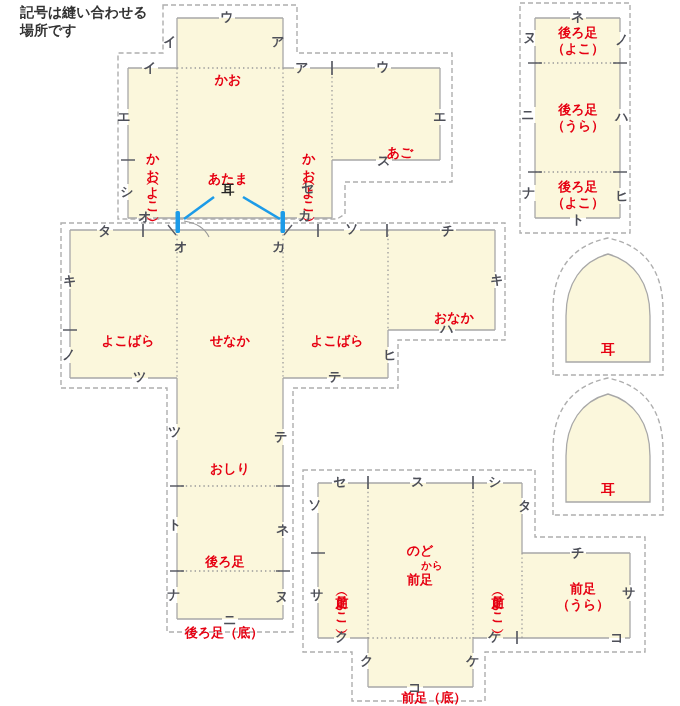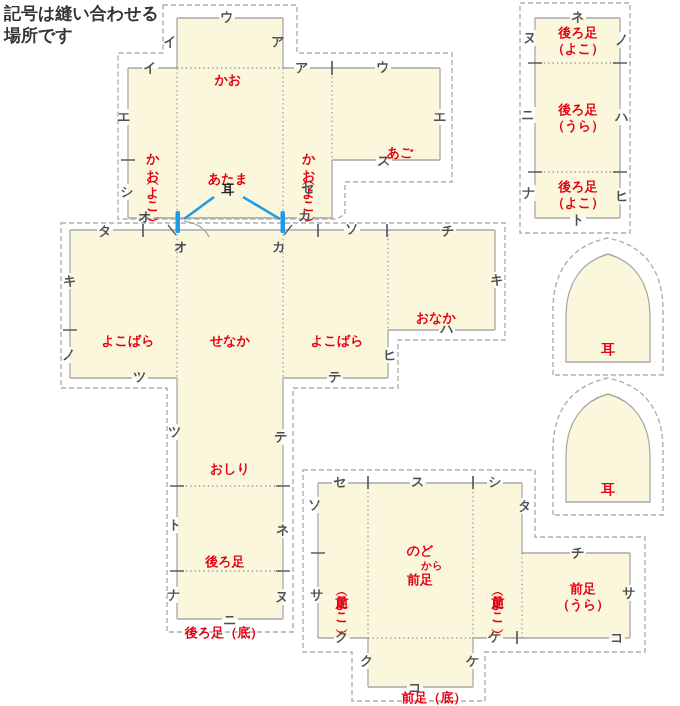--- a/index.html
+++ b/index.html
@@ -11,21 +11,21 @@
          font-family:"Liberation Sans",sans-serif;}
   #shapes{position:absolute;left:0;top:0;z-index:0;}
   .lbl{position:absolute;transform:translate(-50%,-50%);white-space:nowrap;
        text-align:center;line-height:1.15;z-index:2;}
   .mk{font-size:13px;font-weight:bold;color:var(--marker);}
   .red{font-size:13px;font-weight:bold;color:var(--red);margin-top:37px;}
   .red2{font-size:13px;font-weight:bold;color:var(--red);line-height:1.25;}
   .vert{writing-mode:vertical-rl;letter-spacing:1px;}
   .kara{font-size:10.5px;display:block;margin-left:24px;}
   .nline{display:block;}
-  .note{position:absolute;left:4px;top:3px;font-size:17px;font-weight:bold;
+  .note{position:absolute;left:20px;top:3px;font-size:14px;font-weight:bold;
         color:var(--ink);line-height:1.3;z-index:2;}
   .earlbl{font-size:14px;}
   .blk{font-size:13px;font-weight:bold;color:#222;}
 </style>
 </head>
 <body>
 
 <div id="stage">
 
   <svg id="shapes" width="680" height="706" viewBox="0 0 680 706">
@@ -128,21 +128,21 @@
   </div>
 
   <div class="lbl red" style="left:228px;top:43px">かお</div>
   <div class="lbl red" style="left:228px;top:142px">あたま</div>
   <div class="lbl red vert" style="left:152px;top:140px">かお（よこ）</div>
   <div class="lbl red vert" style="left:308px;top:140px">かお（よこ）</div>
   <div class="lbl red" style="left:400px;top:116px">あご</div>
   <div class="lbl red" style="left:128px;top:304px">よこばら</div>
   <div class="lbl red" style="left:230px;top:304px">せなか</div>
   <div class="lbl red" style="left:337px;top:304px">よこばら</div>
-  <div class="lbl red" style="left:436px;top:281px">おなか</div>
+  <div class="lbl red" style="left:454px;top:281px">おなか</div>
   <div class="lbl red" style="left:230px;top:432px">おしり</div>
   <div class="lbl red" style="left:225px;top:525px">後ろ足</div>
   <div class="lbl red" style="left:224px;top:596px">後ろ足（底）</div>
 
   <div class="lbl red2" style="left:578px;top:41px">
     <span class="nline">後ろ足</span>
     <span class="nline">（よこ）</span>
   </div>
   <div class="lbl red2" style="left:578px;top:118px">
     <span class="nline">後ろ足</span>

